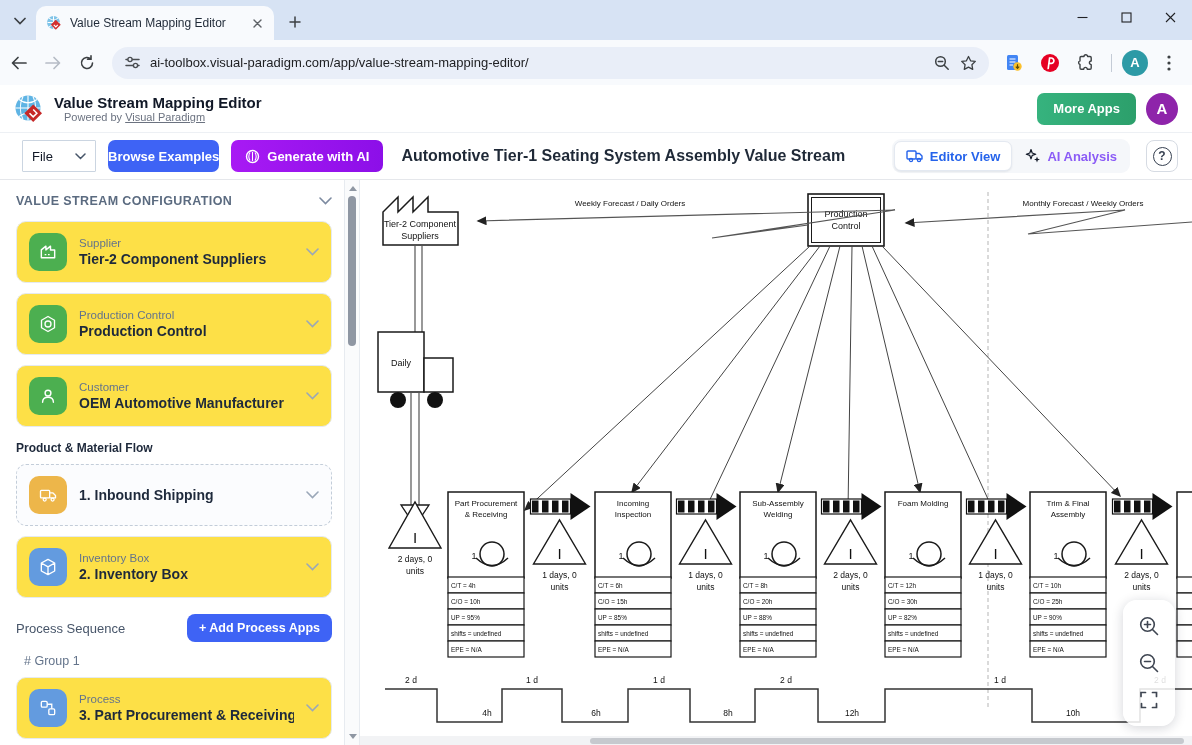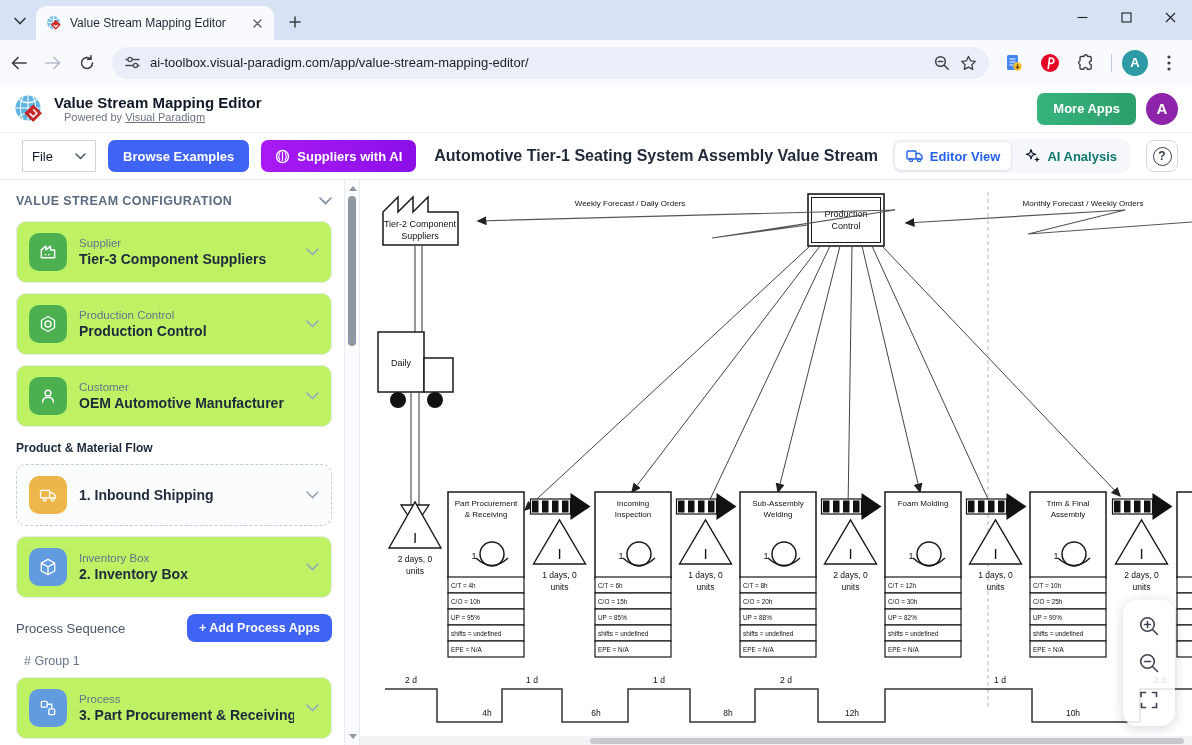--- a/index.html
+++ b/index.html
@@ -30,41 +30,41 @@
   .app-title { font-size:15px; font-weight:bold; color:#111827; line-height:17px; }
   .powered { font-size:11px; color:#6b7280;padding-left:10px; }
   .powered a { color:#6b7280; text-decoration:underline; }
   .header-right { margin-left:auto; display:flex; align-items:flex-end; gap:10px; }
   .more-apps { background:linear-gradient(90deg,#36b37e,#2c9f6b); color:#fff; font-size:13px; font-weight:bold; border:none; border-radius:7px; height:32px; padding:0 16px; }
   .avatar-app { width:32px; height:32px; border-radius:50%; background:#8e24aa; color:#fff; font-weight:bold; font-size:15px; display:flex; align-items:center; justify-content:center; }
 
   
   .toolbar { height:47px; background:#fff; border-bottom:1px solid #e5e7eb; display:flex; align-items:center; padding:0 14px 0 22px; gap:12px; }
   .file-select { width:74px; height:32px; border:1px solid #cbd5e1; border-radius:1px; background:#fff; font-size:13px; color:#111827; display:flex; align-items:center; justify-content:space-between; padding:0 9px; }
-  .btn-blue { background:#3e63f5; color:#fff; border:none; border-radius:7px; height:32px; padding:0 15px; font-size:13px; font-weight:bold; }
+  .btn-blue { background:#3e63f5; color:#fff; border:none; border-radius:7px; height:32px; padding:0 0; font-size:13px; font-weight:bold; }
   .btn-purple { background:linear-gradient(90deg,#a81af4,#8c0fe8); color:#fff; border:none; border-radius:7px; height:32px; padding:0 14px; font-size:13px; font-weight:bold; display:flex; align-items:center; gap:7px; }
   .doc-title { font-size:16px; font-weight:bold; color:#1f2937; white-space:nowrap; overflow:hidden; margin-left:6px;text-align:right; }
   .toolbar-right { margin-left:auto; display:flex; align-items:center; gap:10px; }
   .view-switch { display:flex; align-items:center; background:#f5f7fa; border-radius:9px; padding:2px; gap:2px; }
   .view-pill { display:flex; align-items:center; gap:6px; height:30px; padding:0 11px; border-radius:7px; font-size:13px; font-weight:bold; }
   .view-pill.active { background:#fff; color:#2563eb; border:1px solid #e4e9f1; box-shadow:0 1px 2px rgba(16,24,40,.08); }
-  .view-pill.inactive { color:#0f766e; }
+  .view-pill.inactive { color:#8b5cf6; }
   .help-btn { width:32px; height:32px; border:1px solid #d6dbe3; border-radius:8px; background:#fff; display:flex; align-items:center; justify-content:center; margin-left:6px; }
   .help-circle { width:19px; height:19px; border:1.6px solid #374151; border-radius:50%; font-size:12px; font-weight:bold; color:#374151; display:flex; align-items:center; justify-content:center; }
 
   
   .main { display:flex; height:565px; }
   .sidebar { width:345px; border-right:1px solid #e7ebf0; padding:14px 12px 0 16px; overflow:hidden; background:#fff; }
   .sb-scroll { width:15px; background:#fafbfc; position:relative; border-right:1px solid #e7ebf0; }
   .sb-thumb { position:absolute; left:3px; top:16px; width:8px; height:150px; background:#8f97a3; border-radius:4px; }
   .sb-arrow { position:absolute; left:0; width:15px; height:14px; display:flex; align-items:center; justify-content:center; color:#8f97a3; font-size:8px; }
 
   .sec-head { display:flex; align-items:center; justify-content:space-between; margin-bottom:13px; }
   .sec-title { font-size:12.5px; font-weight:bold; color:#5b6b80; letter-spacing:.4px; }
-  .card { border:1px solid #e5eaf0; border-radius:10px; background:#bef264; display:flex; align-items:center; padding:11px 12px; margin-bottom:10px; gap:12px; }
+  .card { border:1px solid #e5eaf0; border-radius:10px; background:#fde047; display:flex; align-items:center; padding:11px 12px; margin-bottom:10px; gap:12px; }
   .card.dashed { border:1.5px dashed #c3cdd9; background:#fbfcfe;justify-content:center; }
   .card-icon { width:38px; height:38px; border-radius:10px; display:flex; align-items:center; justify-content:center; flex-shrink:0; }
   .ic-green { background:#4caf50; } .ic-amber { background:#edb64a; } .ic-blue { background:#639bdf; }
   .card-texts { flex:1; min-width:0; }
   .card-type { font-size:11.5px; color:#64748b; margin-bottom:2px; }
   .card-name { font-size:14px; font-weight:bold; color:#1e293b; white-space:nowrap; overflow:hidden; }
   .flow-label { font-size:12px; font-weight:bold; color:#1e293b; margin:14px 0 9px 0; }
   .ps-row { display:flex; align-items:center; justify-content:space-between; margin:16px 0 12px 0; }
   .ps-label { font-size:13px; color:#475569; }
   .add-group { background:#3e63f5; color:#fff; font-size:12.5px; font-weight:bold; border:none; border-radius:8px; height:28px; padding:0 12px; }
@@ -215,21 +215,21 @@
     <svg width="11" height="7" viewBox="0 0 11 7">
         <path d="M1 1 L5.5 5.5 L10 1" fill="none" stroke="#475569" stroke-width="1.5" stroke-linecap="round"></path>
       </svg>
   </div>
   <button class="btn-blue">Browse Examples</button>
   <button class="btn-purple">
     <svg width="15" height="15" viewBox="0 0 15 15">
         <circle cx="7.5" cy="7.5" r="6" fill="none" stroke="#fff" stroke-width="1.4"></circle>
         <path d="M5 3.5 c-1.5 2.5 -1.5 5.5 0 8 M7.5 3 v9 M10 3.5 c1.5 2.5 1.5 5.5 0 8" stroke="#fff" stroke-width="1.1" fill="none"></path>
       </svg>
-    <span>Suppliers with AI</span>
+    <span>Generate with AI</span>
   </button>
   <div class="doc-title">Automotive Tier-1 Seating System Assembly Value Stream</div>
   <div class="toolbar-right">
     <div class="view-switch">
       <div class="view-pill active">
         <svg width="18" height="14" viewBox="0 0 18 14">
             <rect x="1" y="2" width="9" height="8" rx="1" fill="none" stroke="#2563eb" stroke-width="1.4"></rect>
             <path d="M10 4.5 h3.5 l2.5 2.5 v3 h-6" fill="none" stroke="#2563eb" stroke-width="1.4" stroke-linejoin="round"></path>
             <circle cx="5" cy="11" r="1.6" fill="none" stroke="#2563eb" stroke-width="1.3"></circle>
             <circle cx="13" cy="11" r="1.6" fill="none" stroke="#2563eb" stroke-width="1.3"></circle>
@@ -262,21 +262,21 @@
 
     <div class="card">
       <span class="card-icon ic-green">
         <svg width="20" height="20" viewBox="0 0 24 24">
             <path d="M4 19 V9.5 L9.5 5 V9.5 L15 5 V9.5 H20 V19 Z" fill="none" stroke="#fff" stroke-width="1.7" stroke-linejoin="round"></path>
             <path d="M8 15 h2 M12 15 h2" stroke="#fff" stroke-width="1.5"></path>
           </svg>
       </span>
       <span class="card-texts">
         <div class="card-type">Supplier</div>
-        <div class="card-name">Tier-3 Component Suppliers</div>
+        <div class="card-name">Tier-2 Component Suppliers</div>
       </span>
       <svg width="13" height="8" viewBox="0 0 13 8">
           <path d="M1 1 L6.5 6.5 L12 1" fill="none" stroke="#9aa7b8" stroke-width="1.6" stroke-linecap="round"></path>
         </svg>
     </div>
 
     <div class="card">
       <span class="card-icon ic-green">
         <svg width="20" height="20" viewBox="0 0 24 24">
             <path d="M12 3 L19.8 7.5 V16.5 L12 21 L4.2 16.5 V7.5 Z" fill="none" stroke="#fff" stroke-width="1.6" stroke-linejoin="round"></path>

